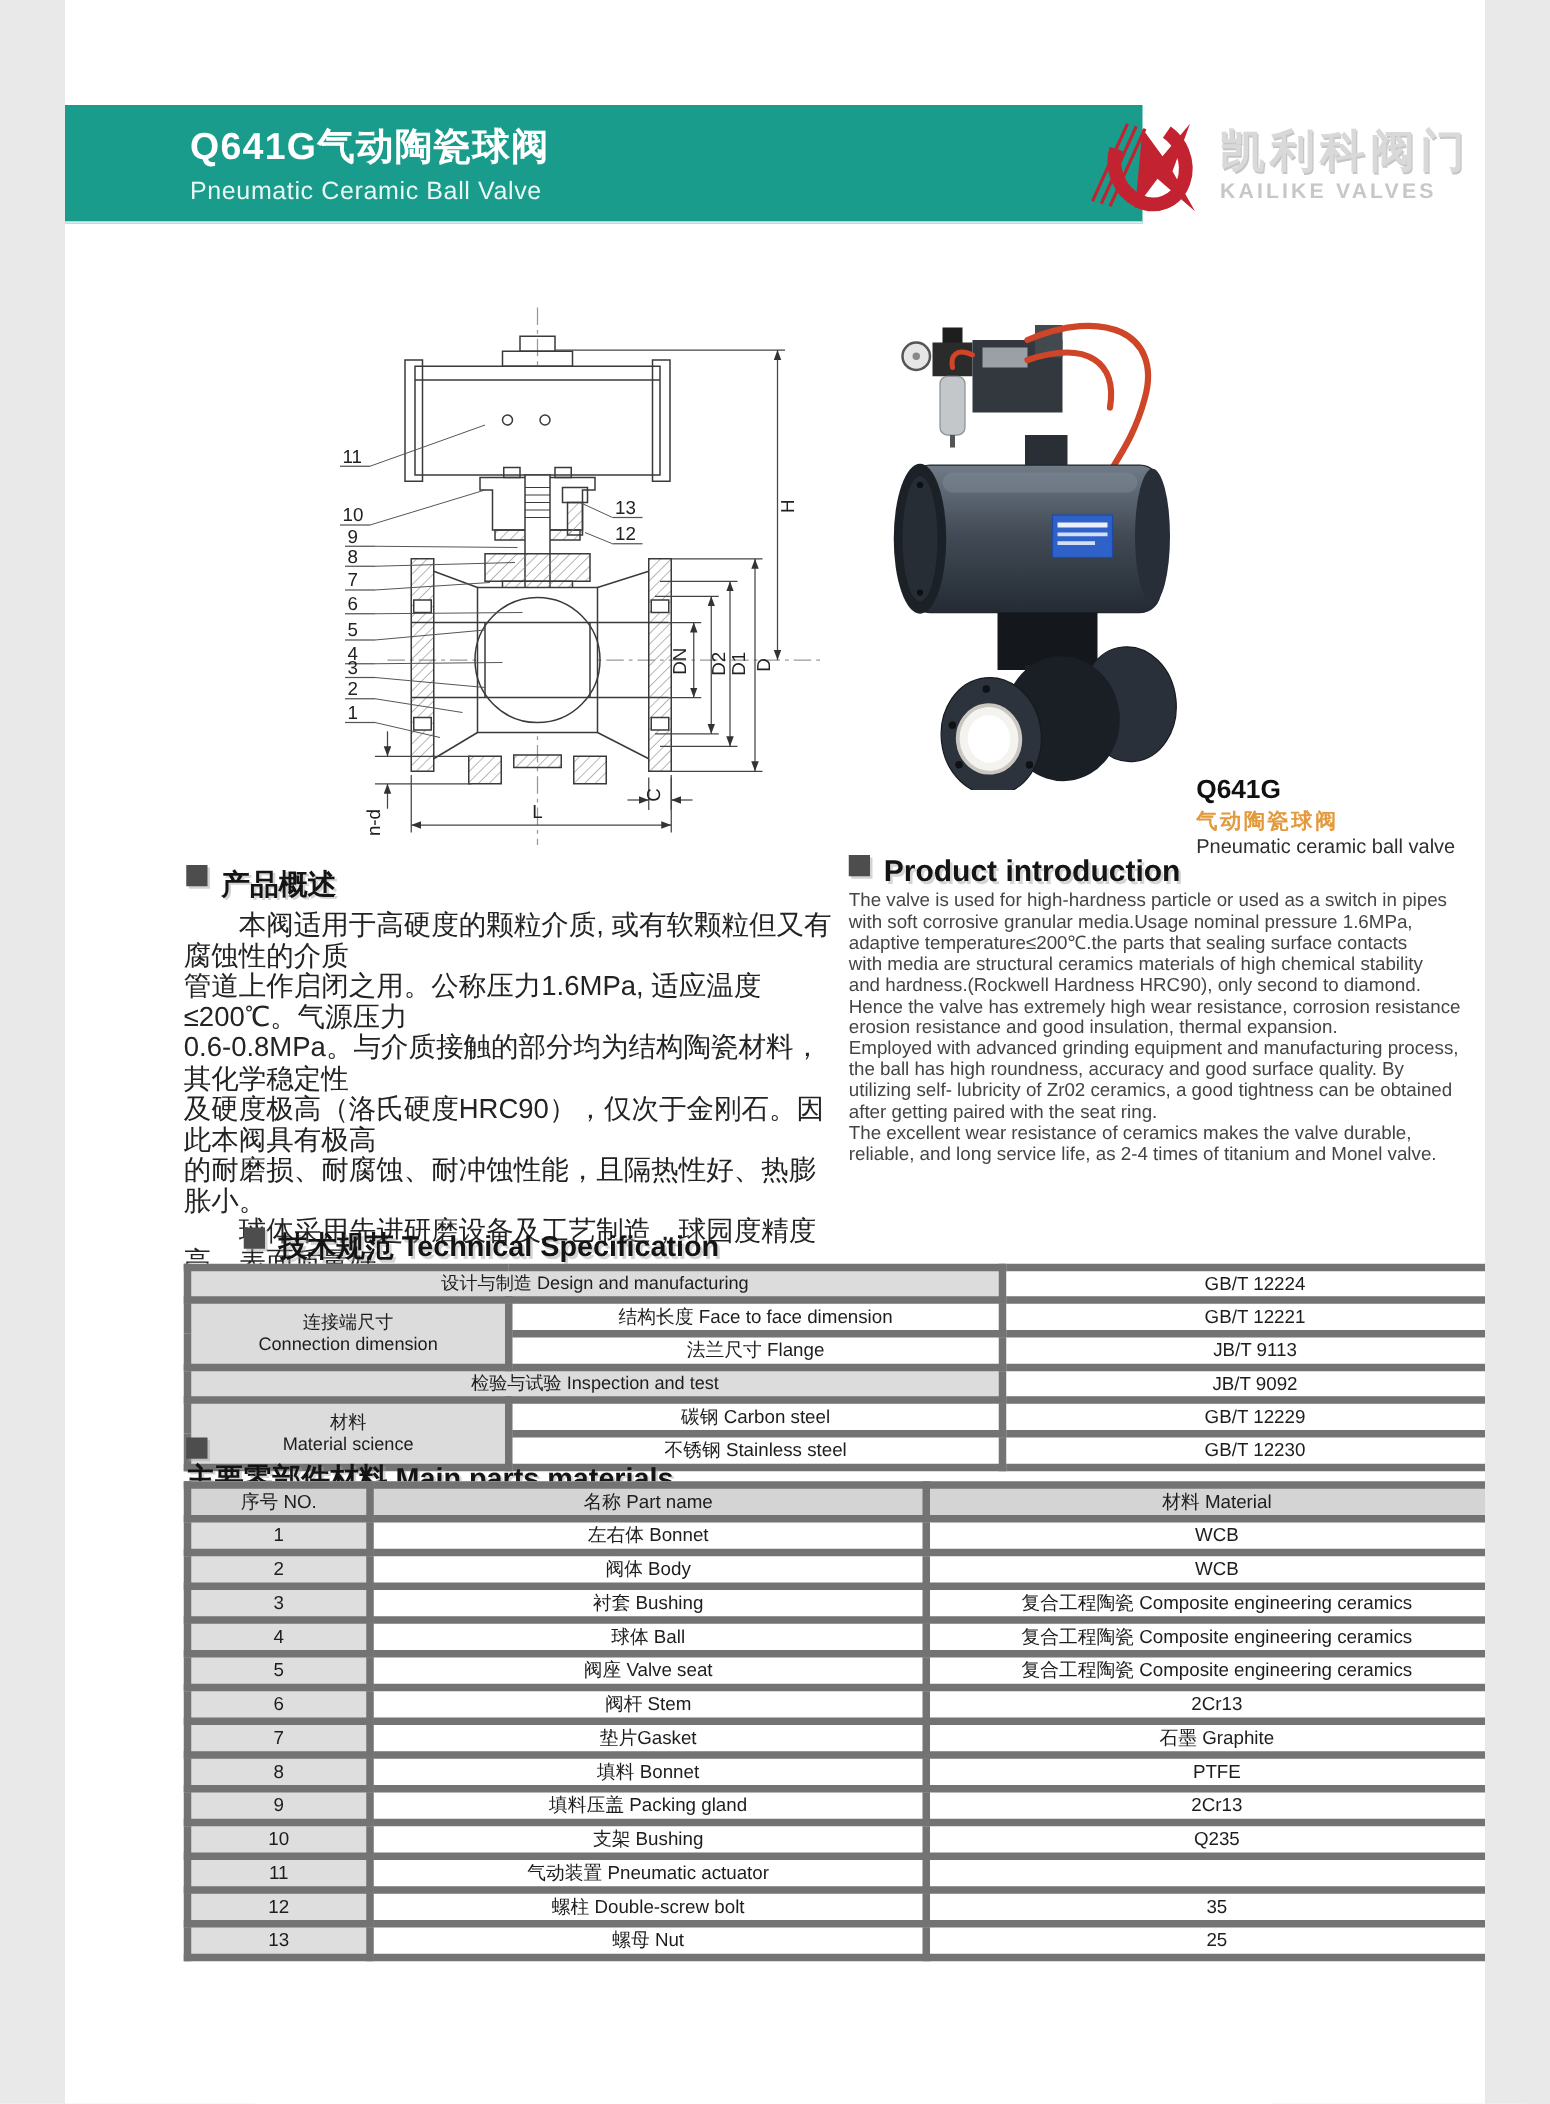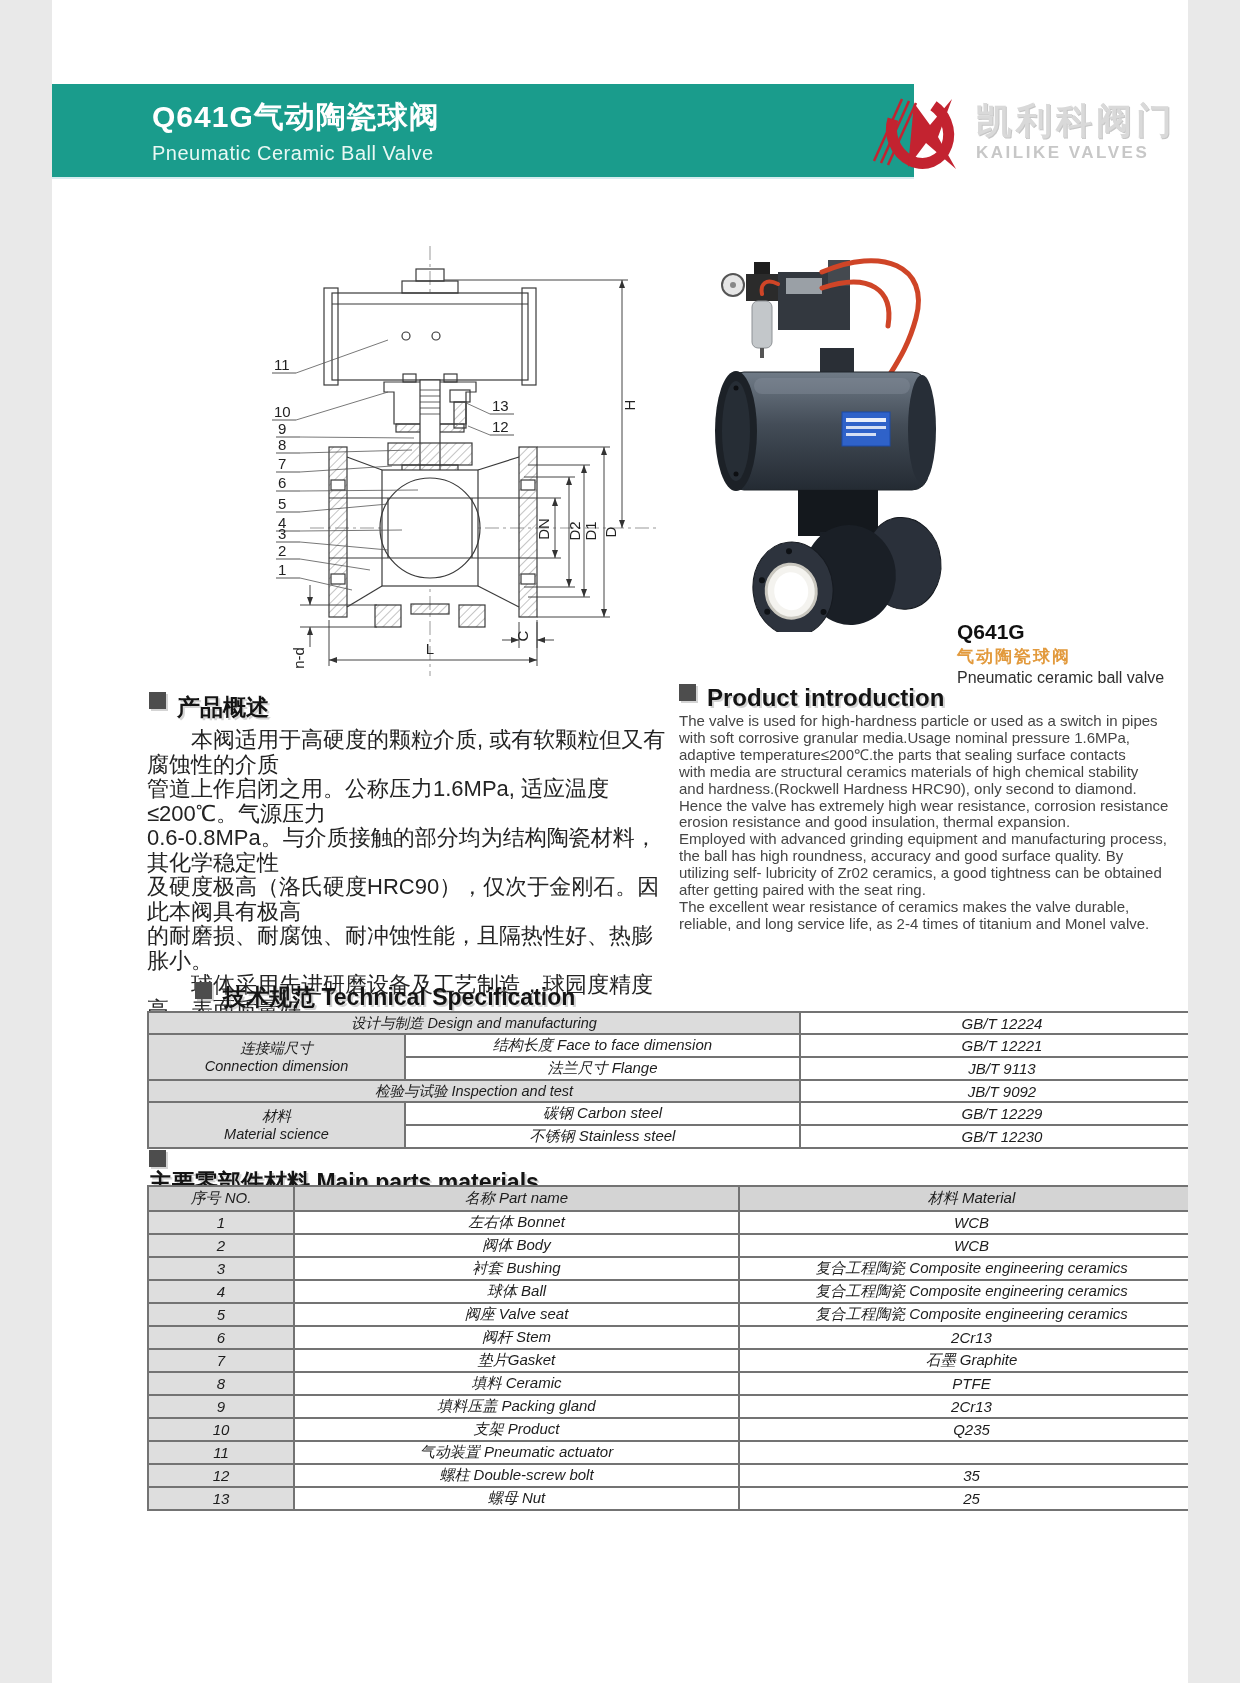--- a/index.html
+++ b/index.html
@@ -32,22 +32,22 @@
   
   .caption { position:absolute; left:905px; top:620px; }
   .cap-model { font-size:21px; font-weight:bold; color:#111; }
   .cap-zh { font-size:17px; font-weight:bold; color:#e29a3d; letter-spacing:2px; margin-top:1px; }
   .cap-en { font-size:16px; color:#2e2e2e; margin-top:1px; }
 
   
   table { border-collapse:collapse; table-layout:fixed; width:1056px; background:#fff; }
   .spec-table { position:absolute; left:95px; top:1011px; border:2px solid #3c3c3c; }
   .parts-table { position:absolute; left:95px; top:1185px; border:2px solid #3c3c3c; }
-  td, th { border:2px solid #737373; text-align:center; vertical-align:middle; font-size:15px; color:#1d1d1d;
-           padding:1px 4px; font-weight:normal;font-style:italic; }
+  td, th { border:6px solid #737373; text-align:center; vertical-align:middle; font-size:15px; color:#1d1d1d;
+           padding:1px 4px; font-weight:normal; }
   .spec-table td { height:20px; }
   .shade { background:#dcdcdc; white-space:pre-line; line-height:1.25; font-size:14.5px; }
   .parts-table .hdr td { background:#d4d4d4; height:25px; }
   .parts-table td { height:23px; }
   .parts-table td.no { background:#dedede; }
 
   svg text { font-family:"Liberation Sans", sans-serif; }
 </style>
 </head>
 <body>
@@ -416,31 +416,31 @@
           <td>阀杆 Stem</td>
           <td>2Cr13</td>
         </tr>
         <tr>
           <td class="no">7</td>
           <td>垫片Gasket</td>
           <td>石墨 Graphite</td>
         </tr>
         <tr>
           <td class="no">8</td>
-          <td>填料 Ceramic</td>
+          <td>填料 Bonnet</td>
           <td>PTFE</td>
         </tr>
         <tr>
           <td class="no">9</td>
           <td>填料压盖 Packing gland</td>
           <td>2Cr13</td>
         </tr>
         <tr>
           <td class="no">10</td>
-          <td>支架 Product</td>
+          <td>支架 Bushing</td>
           <td>Q235</td>
         </tr>
         <tr>
           <td class="no">11</td>
           <td>气动装置 Pneumatic actuator</td>
           <td></td>
         </tr>
         <tr>
           <td class="no">12</td>
           <td>螺柱 Double-screw bolt</td>

